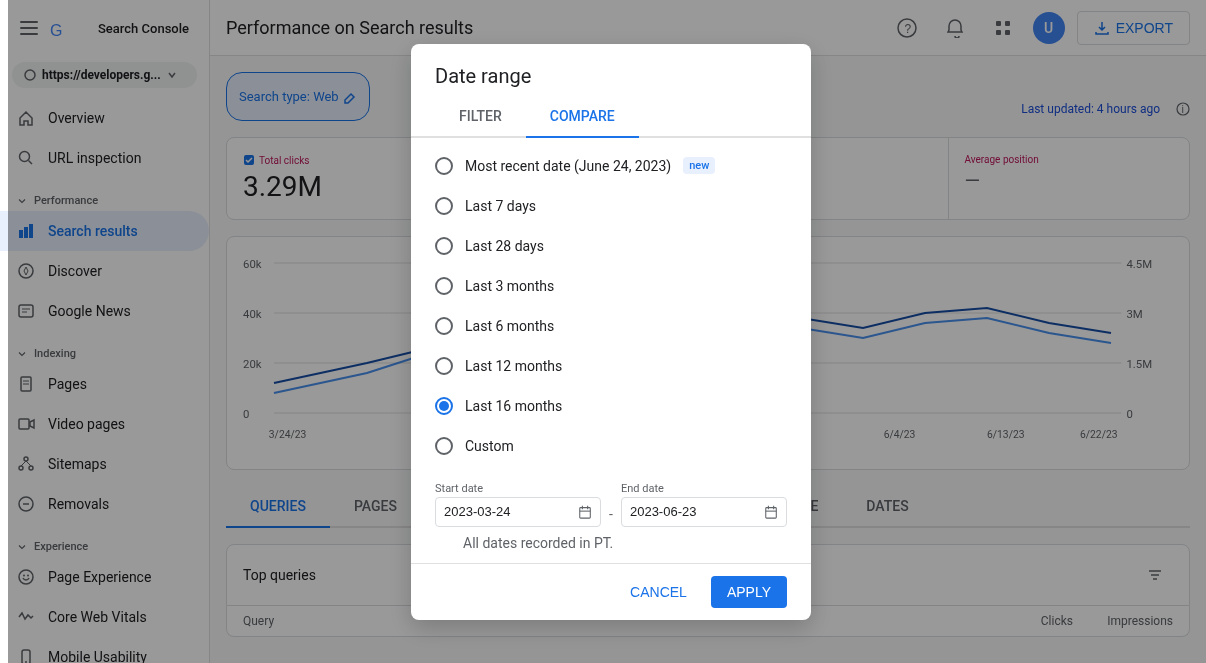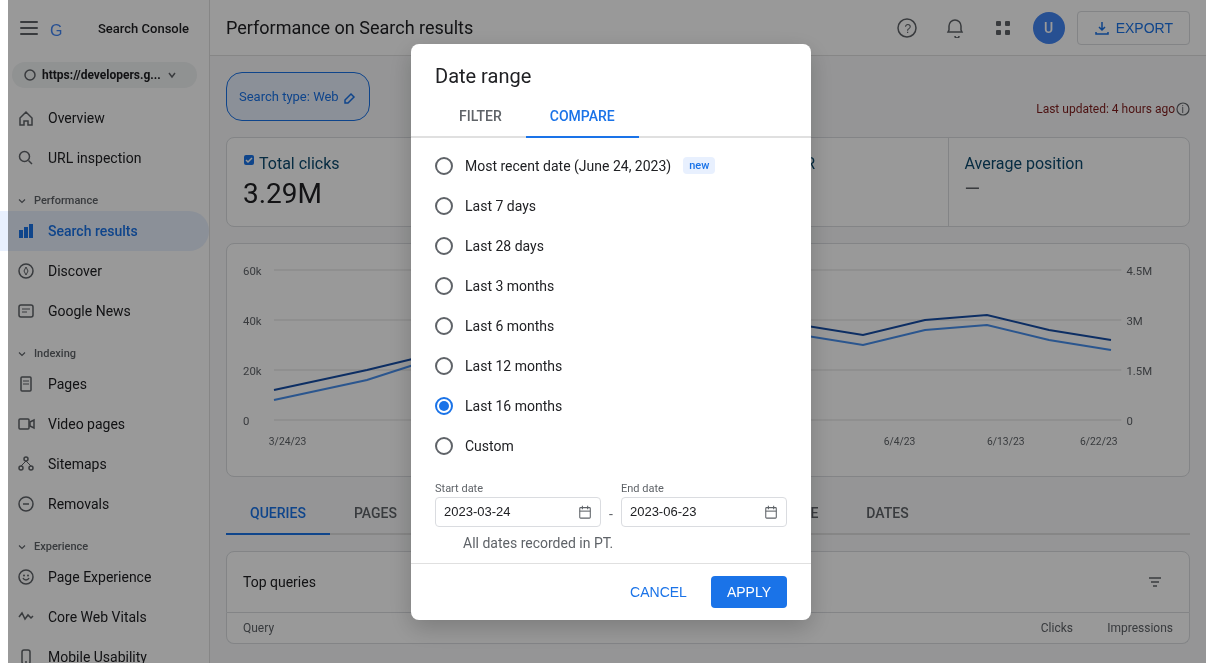--- a/index.html
+++ b/index.html
@@ -23,27 +23,27 @@
     .topbar-left { display: flex; align-items: center; gap: 12px; }
     .topbar-title { font-size: 18px; font-weight: 400; color: #202124; }
     .topbar-right { display: flex; align-items: center; gap: 12px; }
     .icon-btn { width: 36px; height: 36px; border-radius: 50%; display: flex; align-items: center; justify-content: center; cursor: pointer; border: none; background: transparent; color: #5f6368; }
     .export-btn { display: flex; align-items: center; gap: 6px; padding: 8px 16px; border: 1px solid #dadce0; border-radius: 4px; background: #fff; cursor: pointer; font-size: 14px; color: #1a73e8; font-weight: 500; }
 
     .content-area { flex: 1; padding: 16px; overflow-y: auto; }
     .filter-bar { display: flex; align-items: center; gap: 8px; margin-bottom: 16px; }
     .filter-chip { padding: 16px 12px; border: 1px solid #dadce0; border-radius: 16px; font-size: 13px; cursor: pointer; background: #fff; display: flex; align-items: center; gap: 4px; }
     .filter-chip.active { background: #e8f0fe; border-color: #1a73e8; color: #1a73e8; }
-    .last-updated { margin-left: auto; font-size: 12px; color: #7f1d1d; display: flex; align-items: center; gap: 1px; margin-top: 24px; }
+    .last-updated { margin-left: auto; font-size: 12px; color: #1d4ed8; display: flex; align-items: center; gap: 16px; margin-top: 24px; }
 
     
     .stats-row { display: grid; grid-template-columns: repeat(4, 1fr); gap: 0; border: 1px solid #dadce0; border-radius: 8px; background: #fff; margin-bottom: 16px; overflow: hidden; }
     .stat-card { padding: 16px; border-right: 1px solid #dadce0; }
     .stat-card:last-child { border-right: none; }
-    .stat-label { font-size: 16px; color: #0c4a6e; margin-bottom: 4px; display: flex; align-items: flex-start; gap: 4px; }
+    .stat-label { font-size: 10px; color: #be185d; margin-bottom: 4px; display: flex; align-items: flex-end; gap: 4px; }
     .stat-value { font-size: 28px; font-weight: 400; color: #202124; }
 
     
     .chart-area { background: #fff; border: 1px solid #dadce0; border-radius: 8px; padding: 16px; margin-bottom: 16px; }
     .chart-canvas { width: 100%; height: 200px; position: relative; }
 
     
     .tabs-row { display: flex; border-bottom: 2px solid #e0e0e0; margin-bottom: 16px; }
     .tab { padding: 12px 24px; font-size: 14px; cursor: pointer; color: #5f6368; border-bottom: 2px solid transparent; margin-bottom: -2px; font-weight: 500; }
     .tab.active { color: #1a73e8; border-bottom-color: #1a73e8; }

